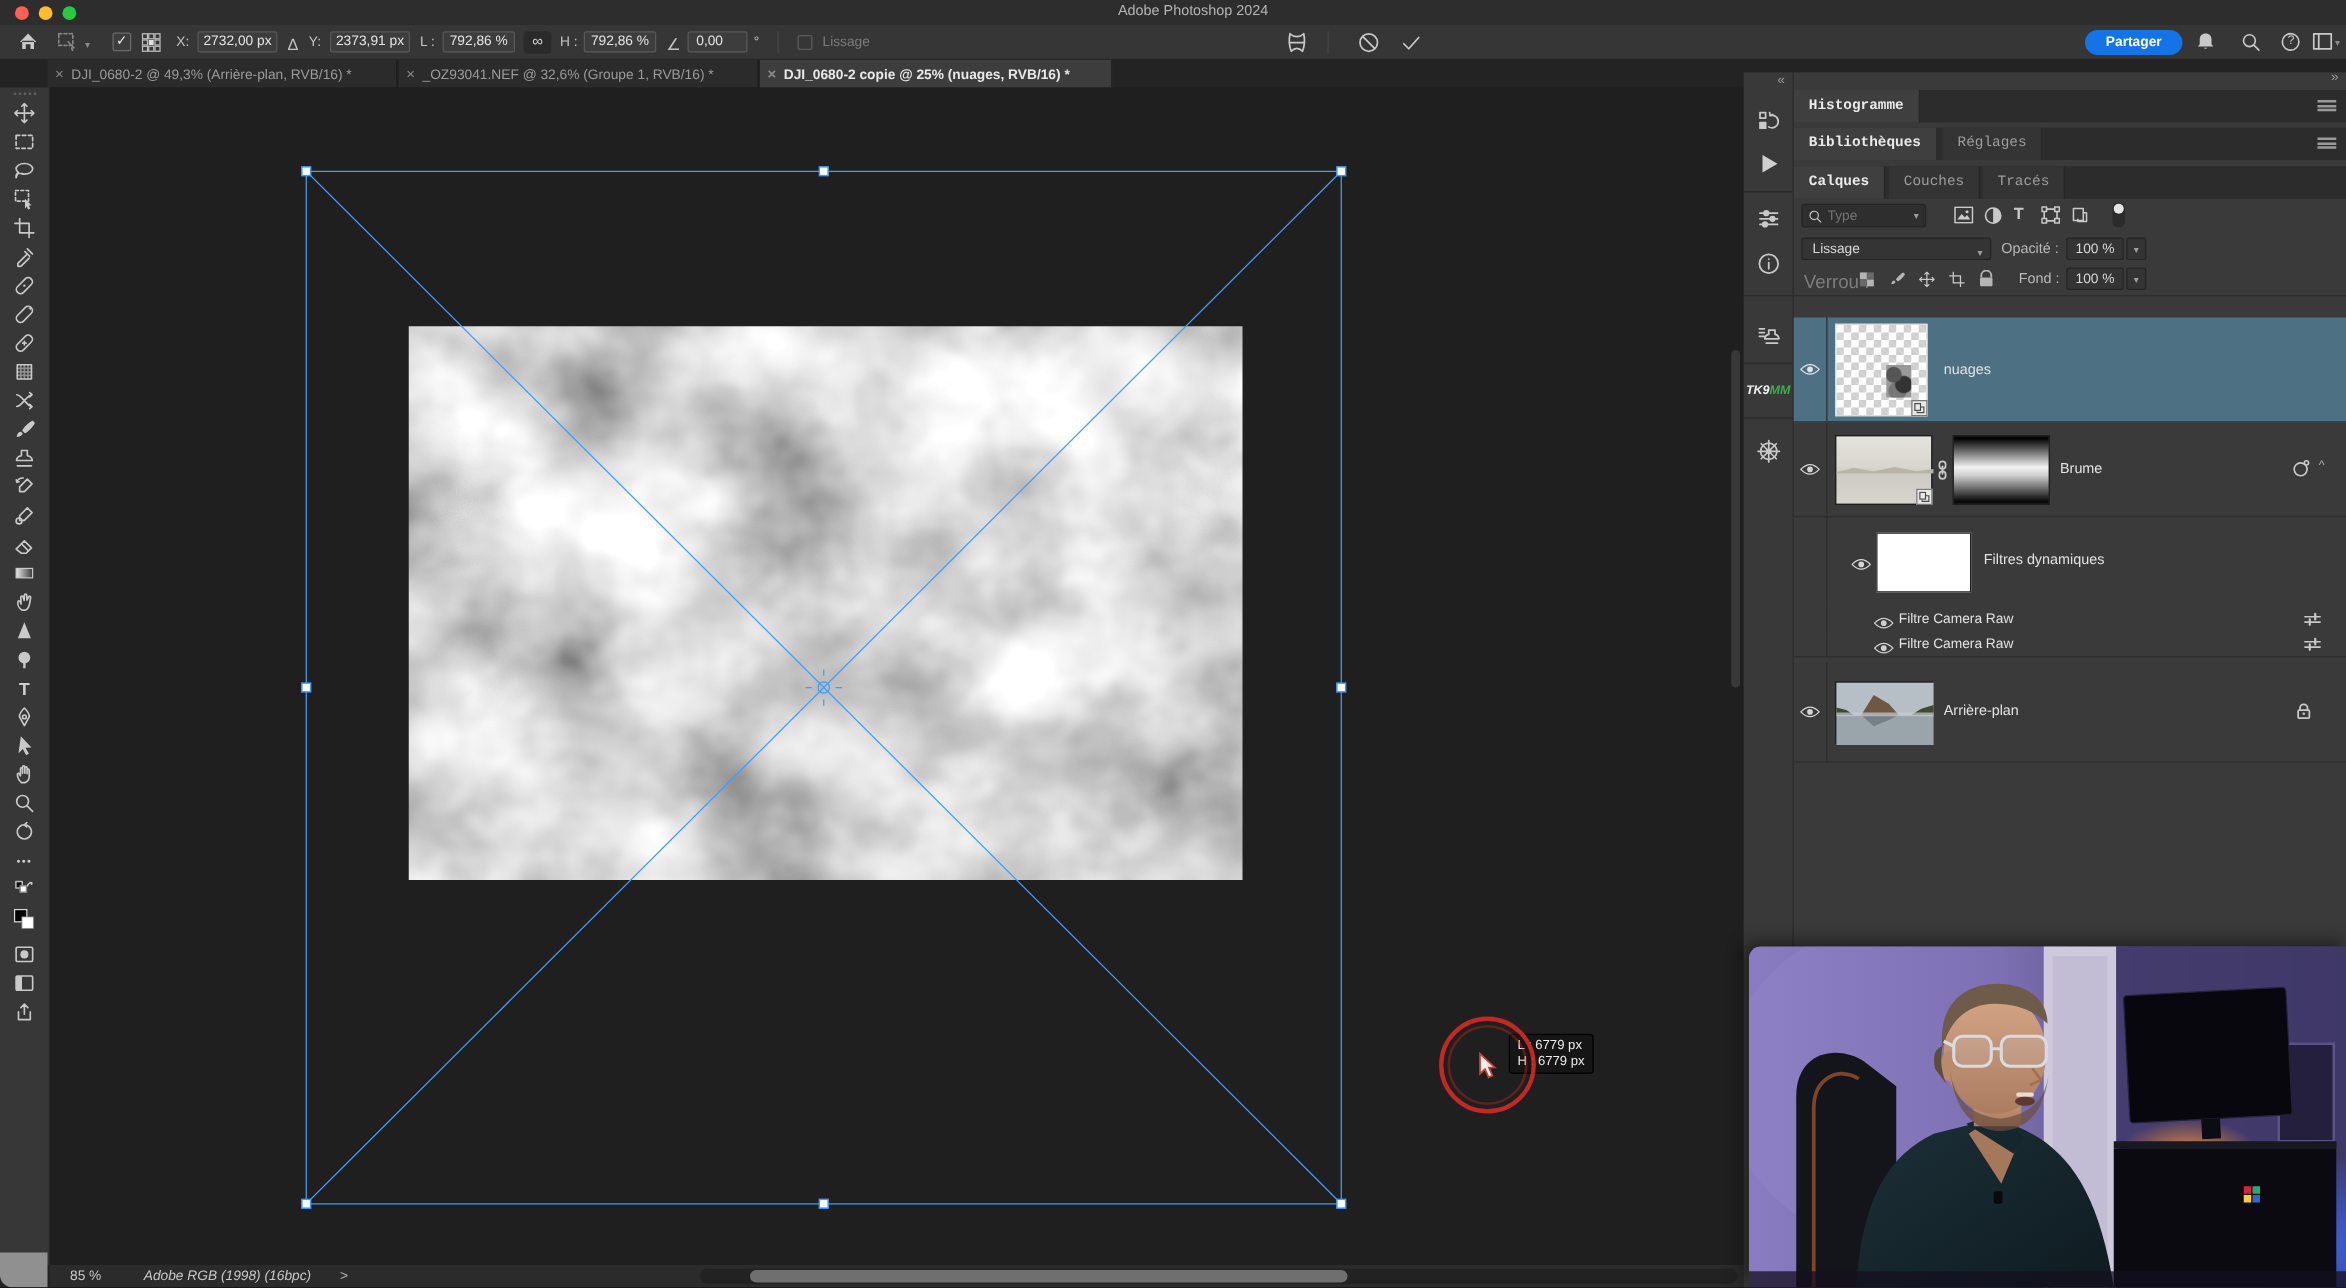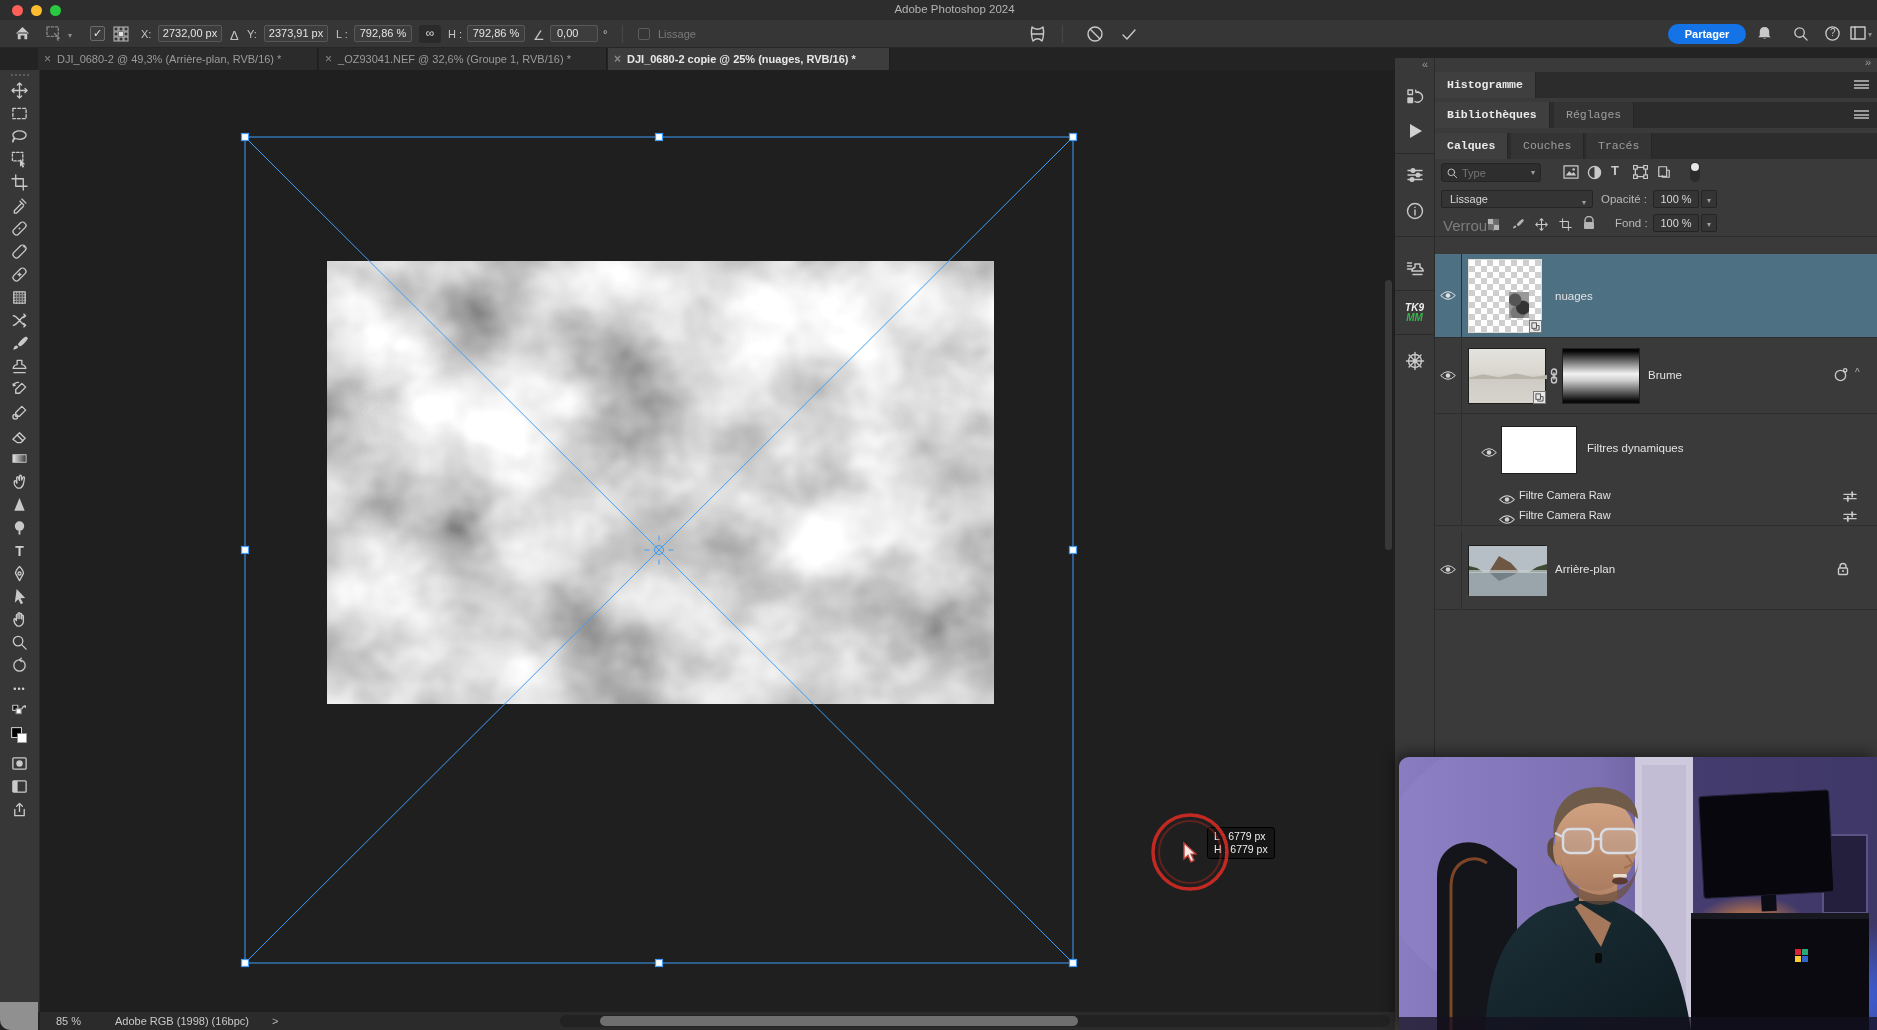--- a/index.html
+++ b/index.html
@@ -46,21 +46,21 @@
   #canvas { position:absolute; left:40px; top:70px; width:1355px; height:942px; background:#1f1f1f; overflow:hidden; }
   #tooltip { position:absolute; left:1167px; top:736px; background:rgba(20,20,20,.93);
              border:1px solid #000; border-radius:3px; padding:2px 6px; font-size:10.5px;
              line-height:13px; color:#ececec; white-space:nowrap;margin-top:21px; }
   #vscroll { position:absolute; right:3px; top:210px; width:7px; height:270px; border-radius:4px; background:#4a4a4a; opacity:.6; }
 
   
   #statusbar { position:absolute; left:40px; top:1012px; width:1355px; height:18px; background:#2b2b2b;
                font-size:11px; color:#c9c9c9; }
   #statusbar .ztxt { position:absolute; left:16px; top:3px; }
-  #statusbar .ptxt { position:absolute; left:75px; top:3px; }
+  #statusbar .ptxt { position:absolute; left:75px; top:3px;font-style:italic; }
   #statusbar .chv { position:absolute; left:232px; top:3px; color:#b5b5b5; }
   #hscroll-track { position:absolute; left:520px; top:3px; width:830px; height:12px; border-radius:6px; background:#222; }
   #hscroll-thumb { position:absolute; left:40px; top:1px; width:478px; height:10px; border-radius:5px; background:#6f6f6f; }
   #corner { position:absolute; left:0; top:1002px; width:38px; height:28px; background:#909090; border-bottom-left-radius:10px; }
 
   
   #dock { position:absolute; left:1395px; top:58px; width:482px; height:972px; background:#333; }
   #iconstrip { position:absolute; left:0; top:0; width:40px; height:972px; background:#393939; border-right:1px solid #2a2a2a; }
   .stripbtn { position:absolute; left:0; width:39px; height:30px; display:flex; align-items:center; justify-content:center; }
   .stripbtn svg { width:20px; height:20px; }
@@ -479,21 +479,21 @@
           </svg>
         </div>
       <div class="stripdiv" style="top:178px"></div>
       <div class="stripbtn" style="top:196px">
         <svg class="icon-svg" viewBox="0 0 20 20">
             <path d="M2.5 4h4M2.5 7h4M2.5 10h4"></path>
             <path d="M10 5h5v3.5c2.2.4 3 1.7 3.2 3.5H6.8c.2-1.8 1-3.1 3.2-3.5zM8 15.5h9"></path>
           </svg>
         </div>
       <div class="stripdiv" style="top:232px"></div>
-      <div class="stripbtn" style="top:240px;flex-direction:column;line-height:10px">
+      <div class="stripbtn" style="top:240px;flex-direction:row;line-height:10px">
         <span style="font-size:10px;font-weight:bold;font-style:italic;color:#f0f0f0">TK9</span>
         <span style="font-size:10px;font-weight:bold;font-style:italic;color:#37b34a">MM</span>
       </div>
       <div class="stripdiv" style="top:276px"></div>
       <div class="stripbtn" style="top:288px">
         <svg class="icon-svg" viewBox="0 0 20 20">
             <circle cx="10" cy="10" r="6.5"></circle>
             <circle cx="10" cy="10" r="1.6"></circle>
             <path d="M10 1.5v17M1.5 10h17M4 4l12 12M16 4L4 16"></path>
           </svg>

